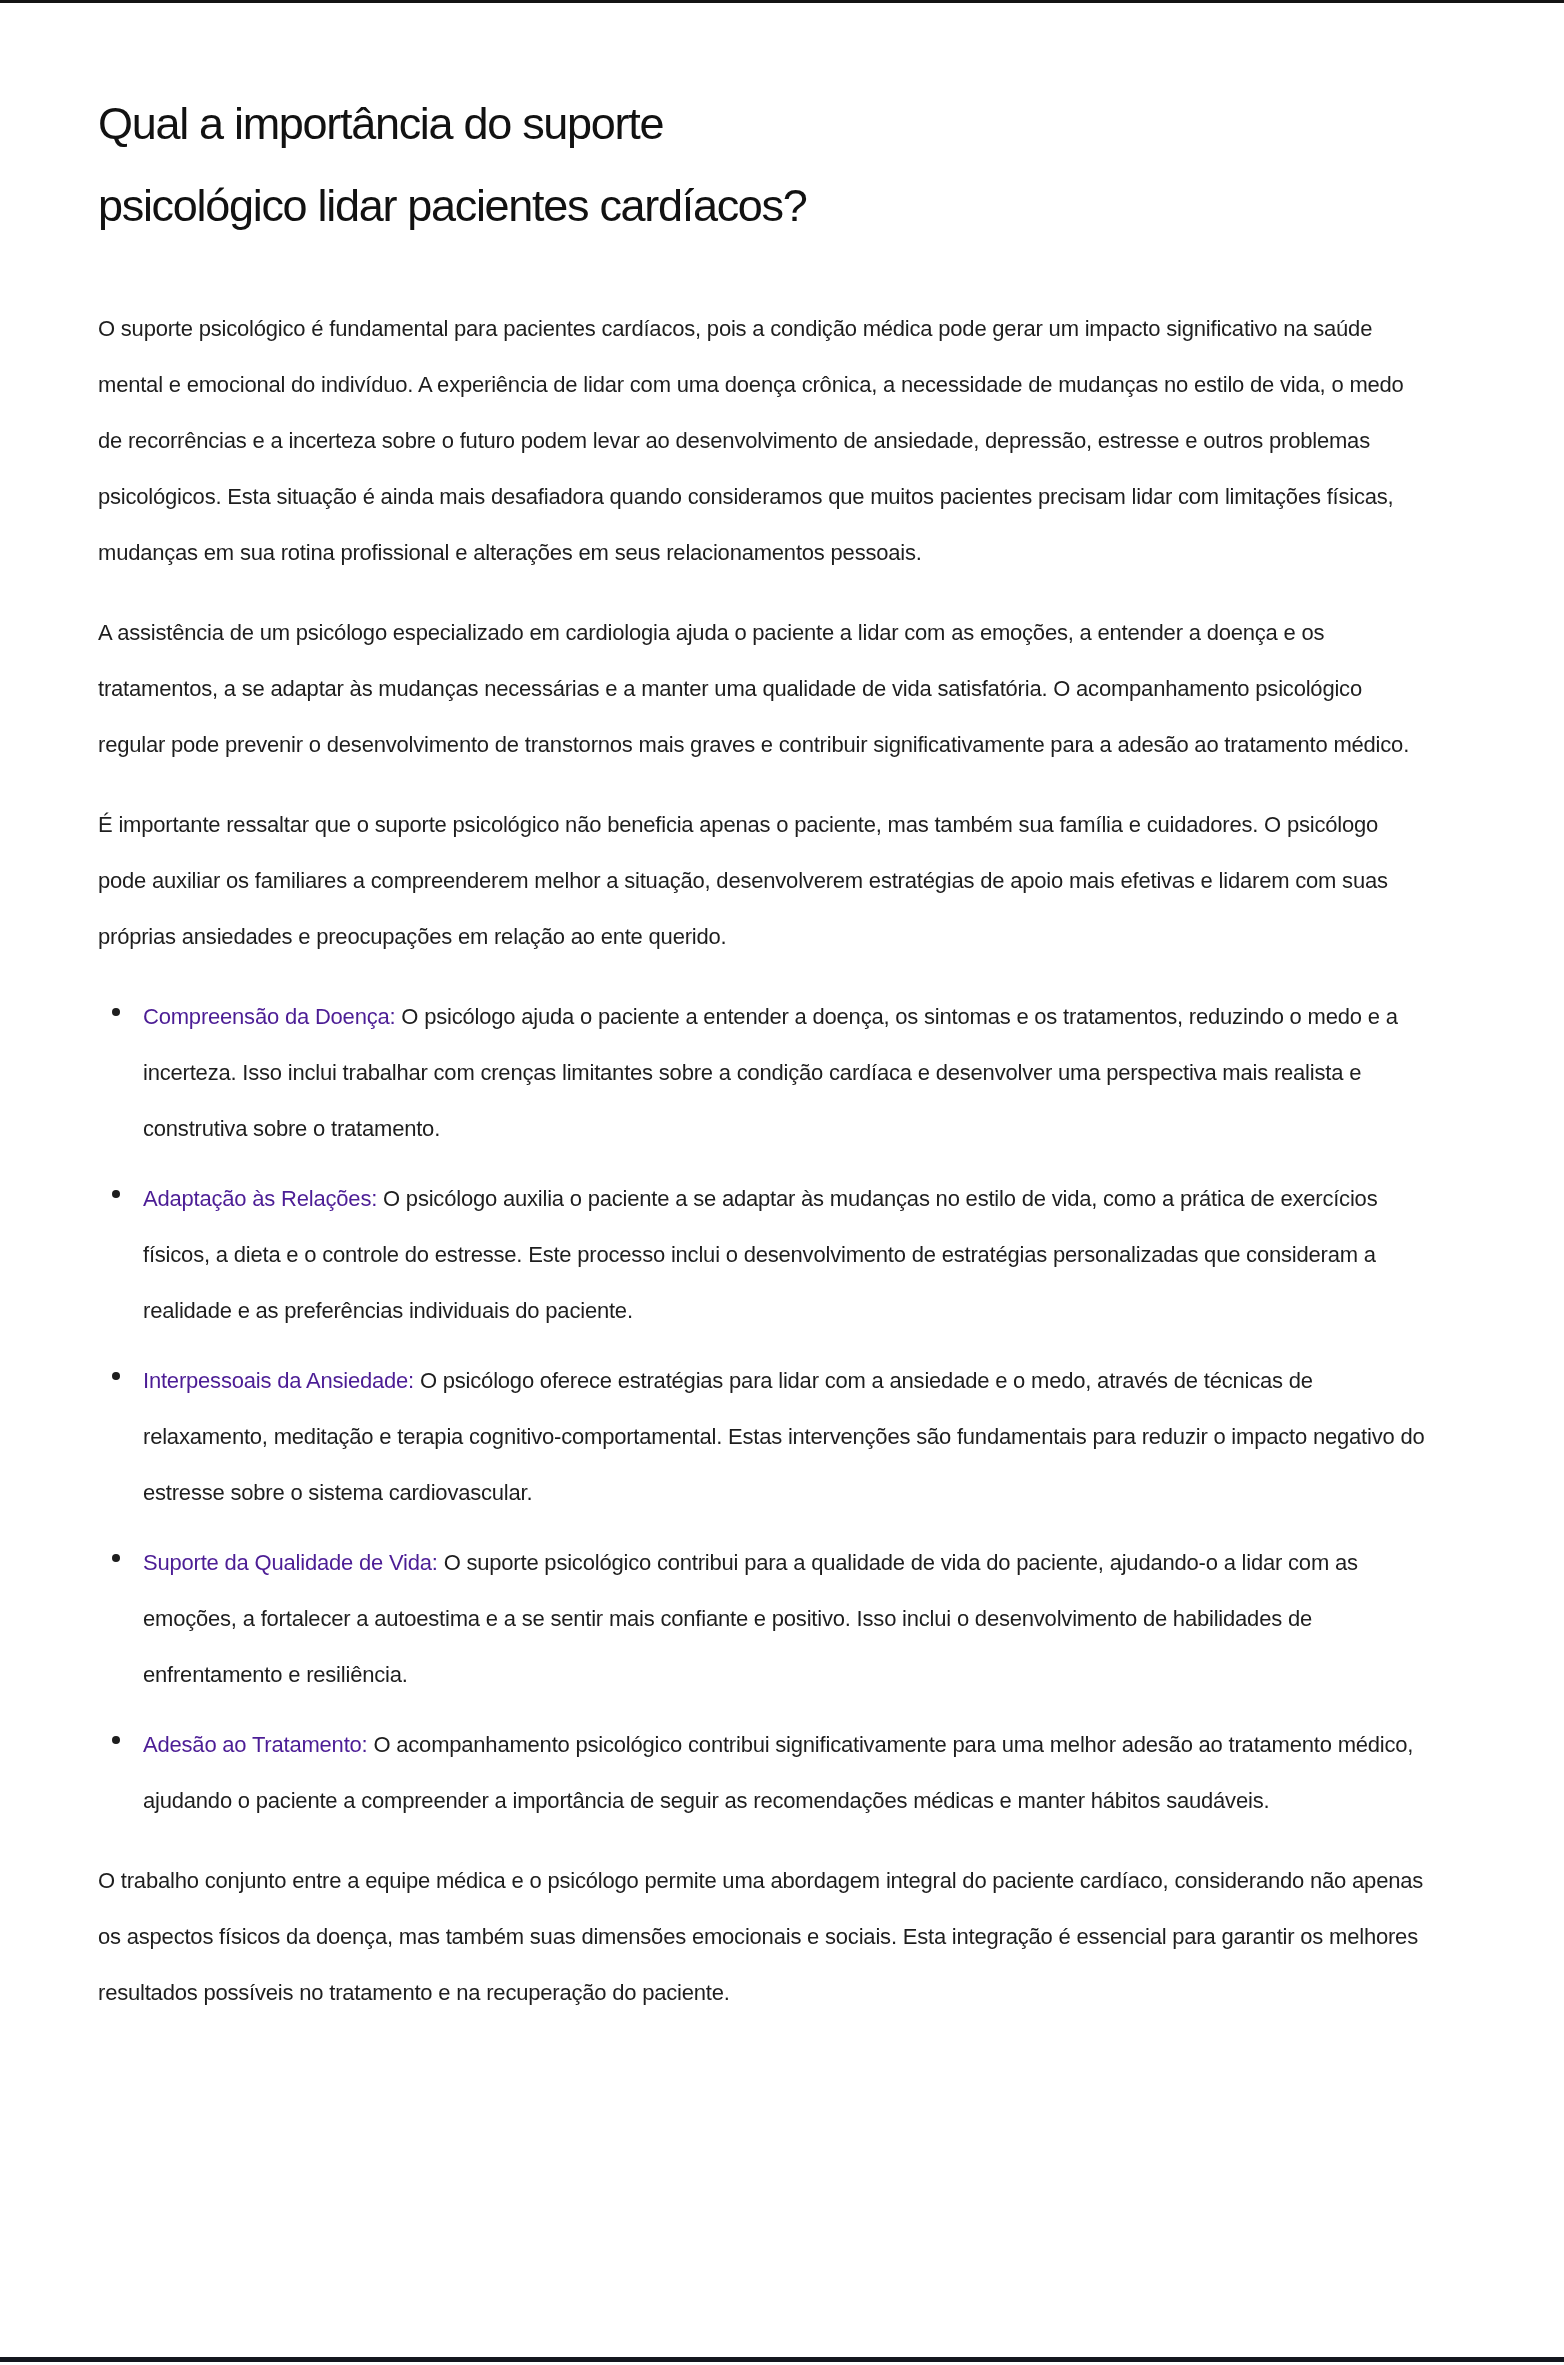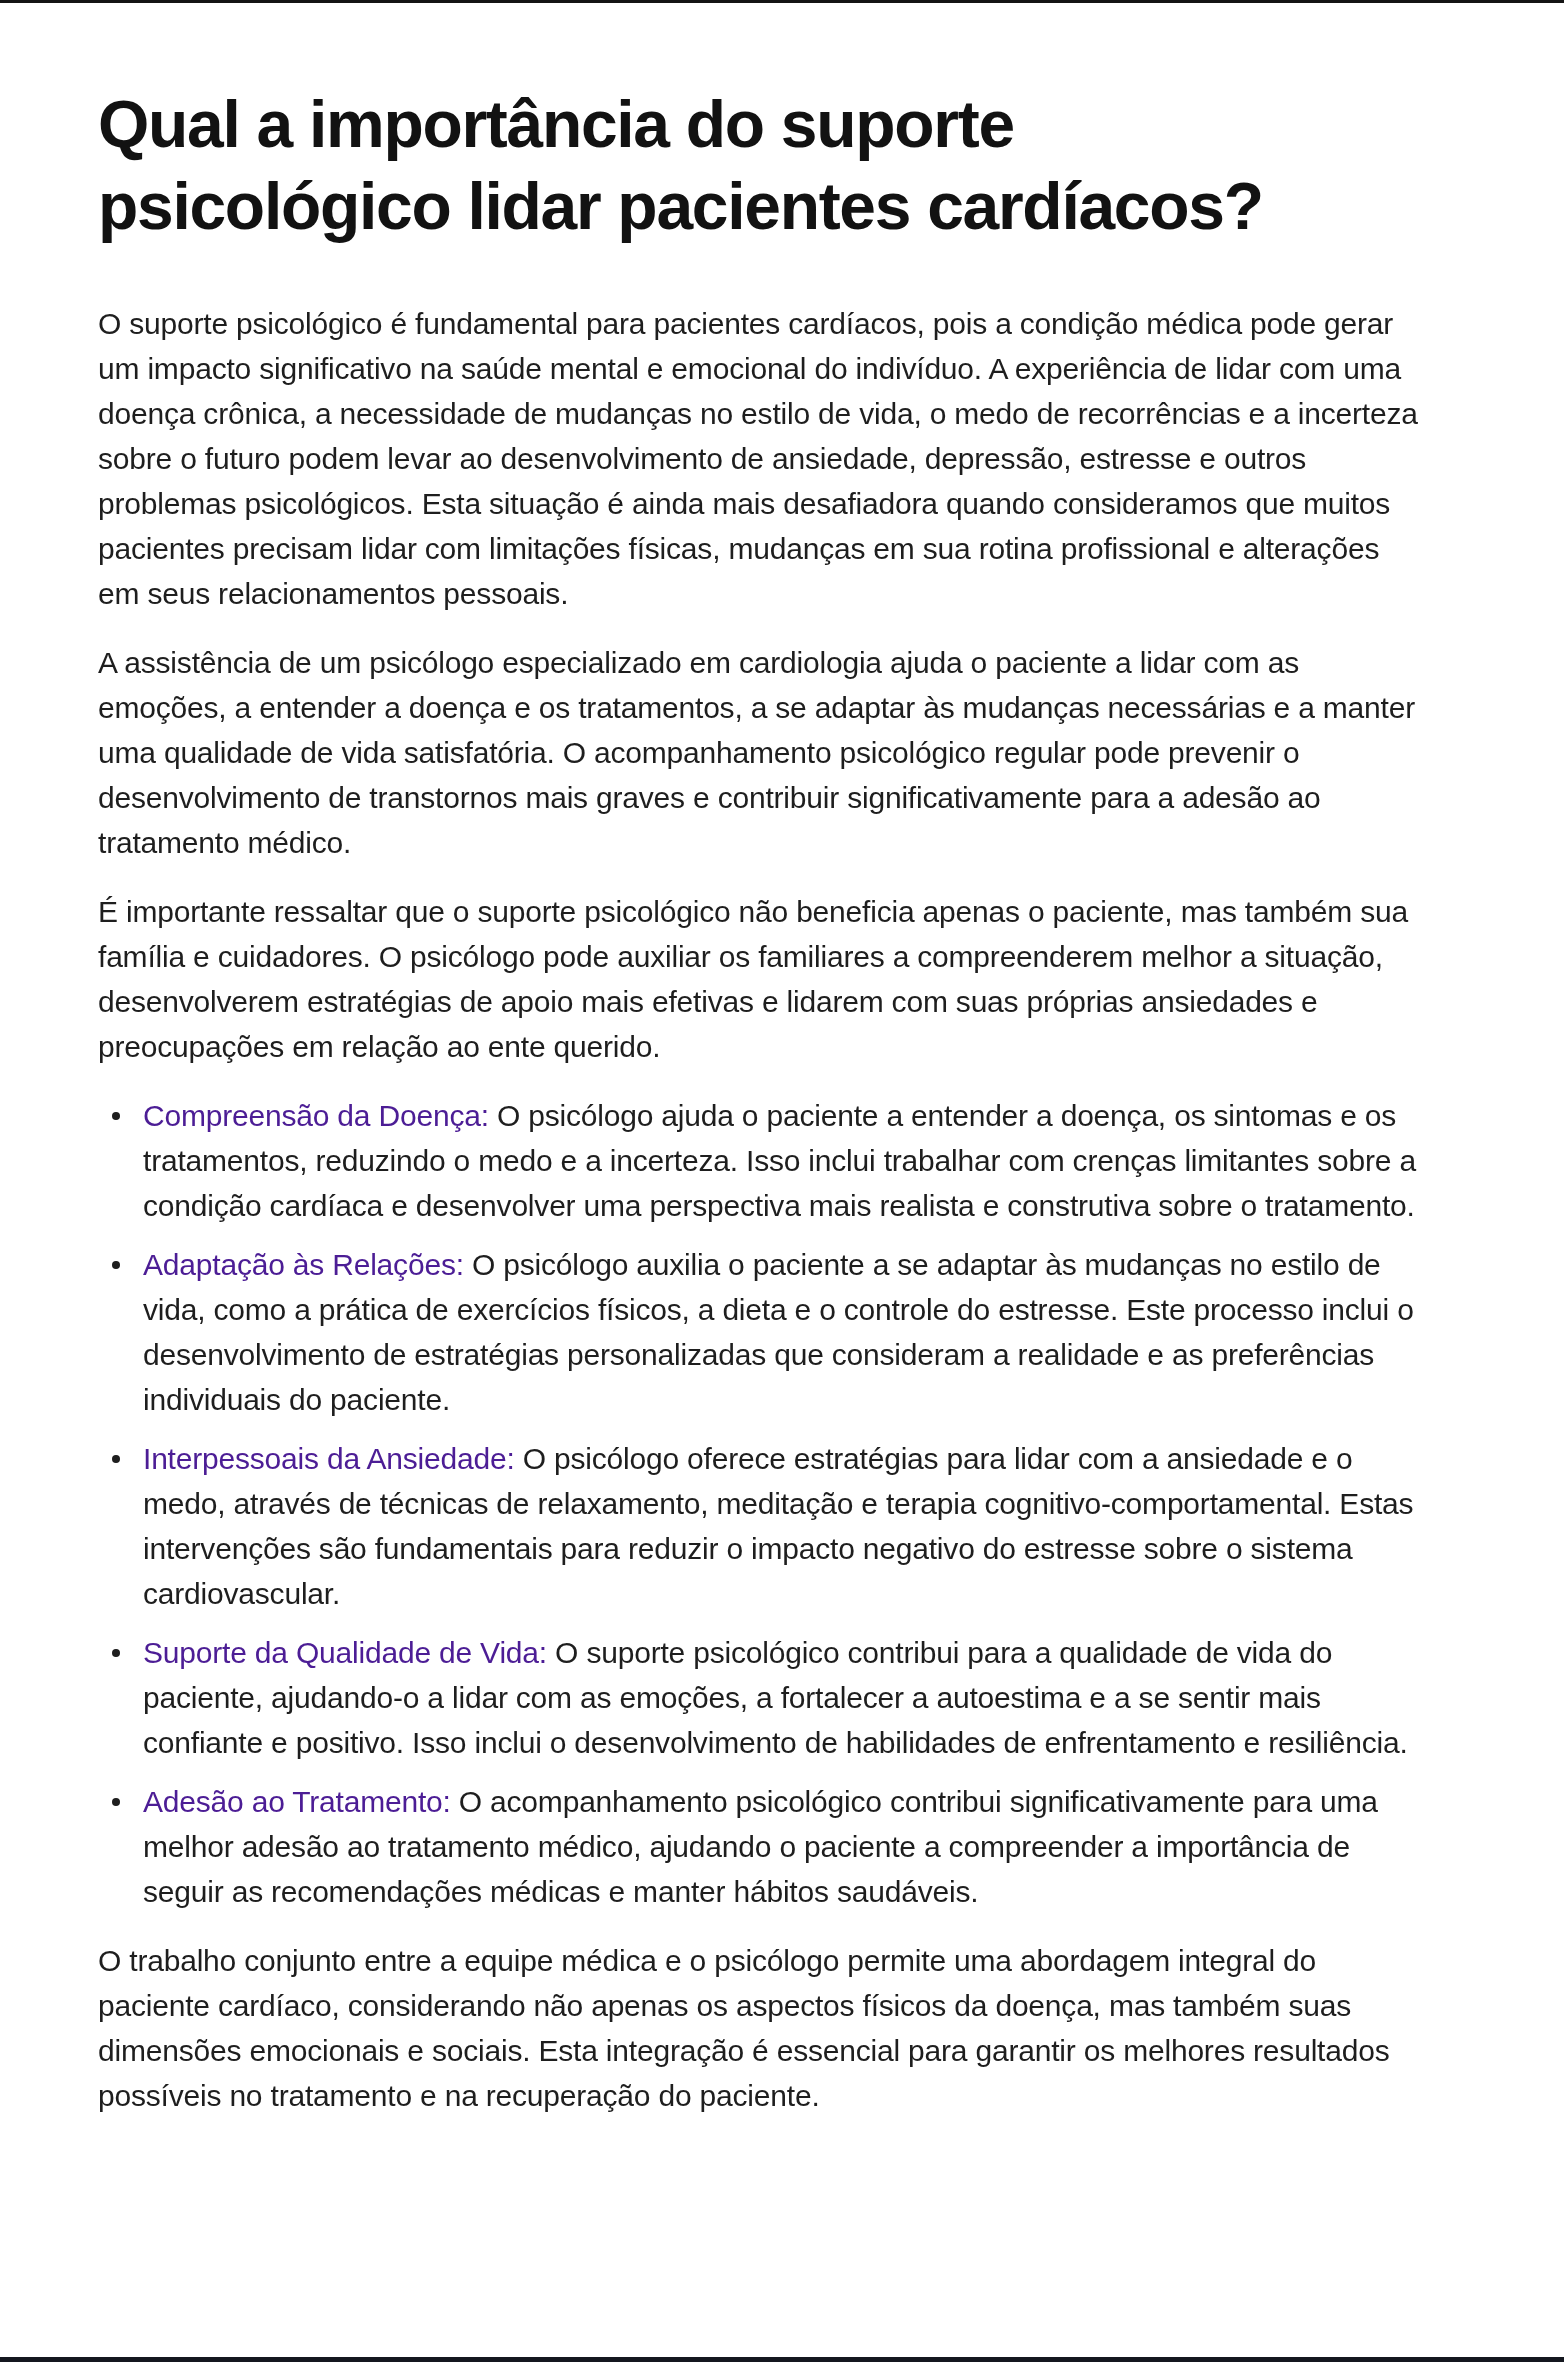--- a/index.html
+++ b/index.html
@@ -16,31 +16,31 @@
   .top-border {
     position: absolute;
     top: 0; left: 0;
     width: 100%; height: 2.6px;
   }
   .content {
     padding: 83px 98px 0 98px;
     width: 1526px;
   }
   h1.page-title {
-    font-weight: 700;
-    font-size: 66px;
+    font-weight: 400;
+    font-size: 45px;
     line-height: 82px;
     letter-spacing: -1.3px;
     color: #121212;
     margin-bottom: 54px;
   }
   h1.page-title .title-line { display: block; white-space: nowrap; }
   .body-text {
-    font-size: 30px;
-    line-height: 45px;
+    font-size: 22px;
+    line-height: 56px;
     letter-spacing: -0.2px;
     max-width: 1330px;
   }
   p.para { margin-bottom: 24px; }
   ul.benefits {
     list-style: none;
     margin-top: 12px;
     margin-bottom: 24px;
     padding-left: 45px;
     max-width: 1330px;

